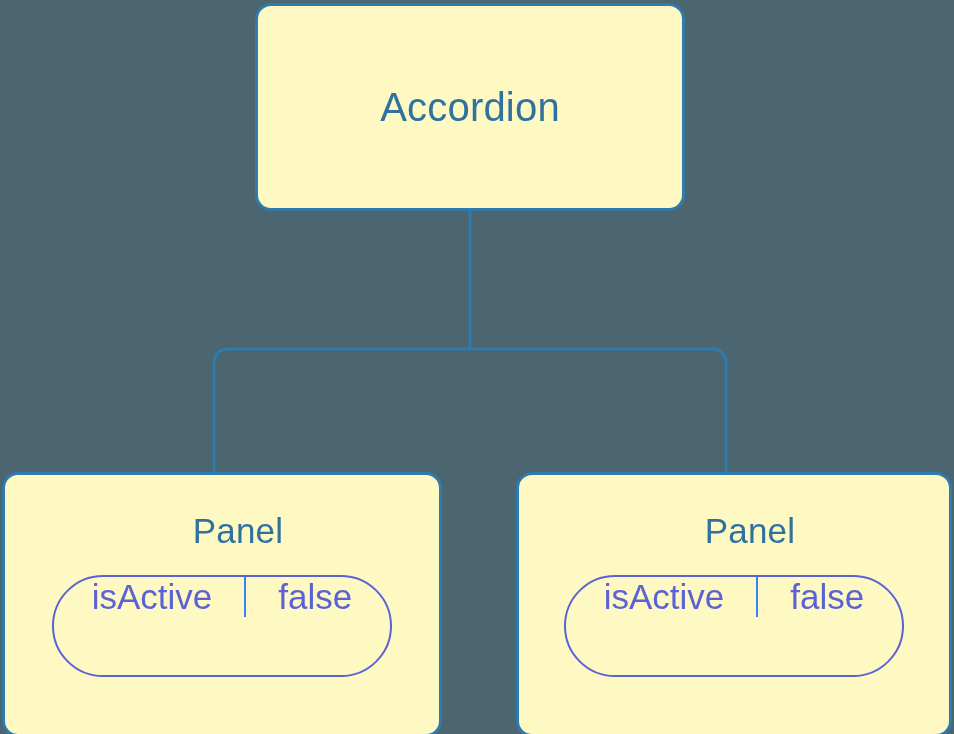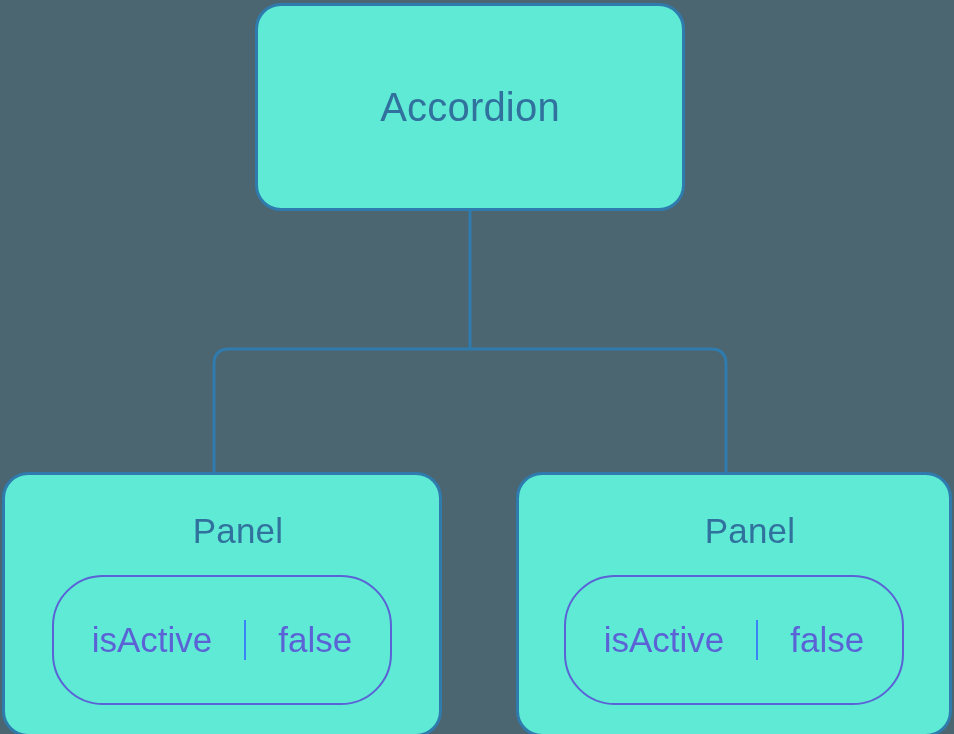--- a/index.html
+++ b/index.html
@@ -25,23 +25,23 @@
     height: 734px;
     z-index: 1;
     pointer-events: none;
   }
 
   
   .node {
     position: absolute;
     z-index: 2;
     box-sizing: border-box;
-    background: #5eead4;
+    background: #fef9c3;
     border: 3px solid #2f7bad;
-    border-radius: 26px;
+    border-radius: 16px;
     display: flex;
     flex-direction: column;
     align-items: center;
   }
 
   .node-root {
     left: 255px;
     top: 3px;
     width: 430px;
     height: 208px;
@@ -79,22 +79,22 @@
   .node-child-left .node-title,
   .node-child-right .node-title {
     font-size: 35px;
     margin-left: 32px;
   }
 
   
   .prop-pill {
     margin-top: 27px;
     display: flex;
-    align-items: center;
-    height: 130px;
+    align-items: flex-start;
+    height: 102px;
     box-sizing: border-box;
     border: 2px solid #5b62d6;
     border-radius: 51px;
     background: transparent;
     overflow: hidden;
   }
 
   .prop-key,
   .prop-value {
     display: flex;

